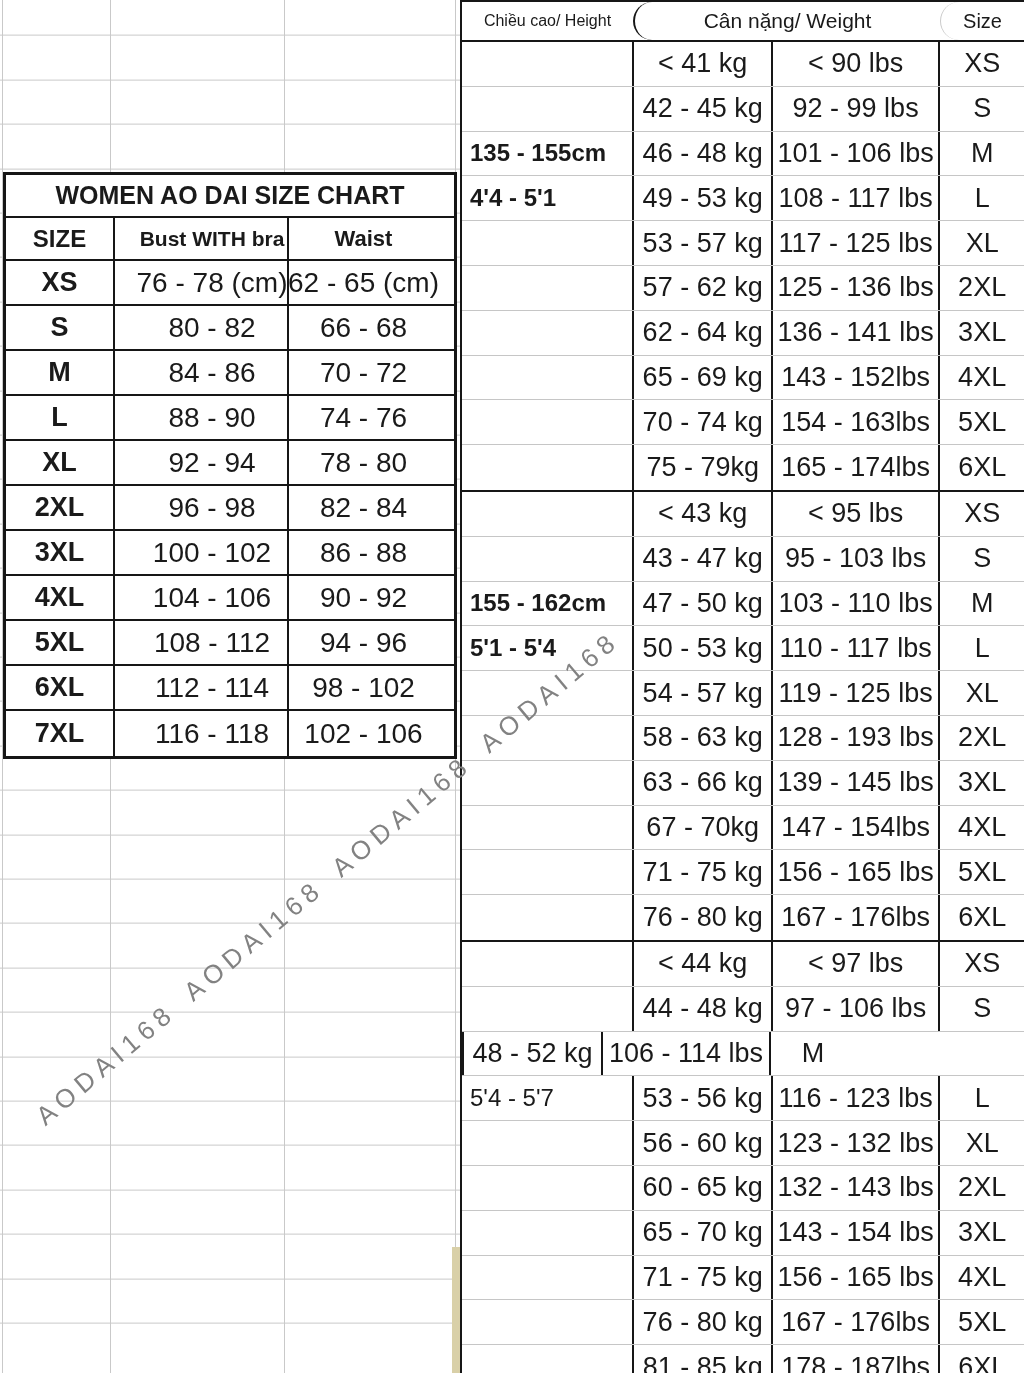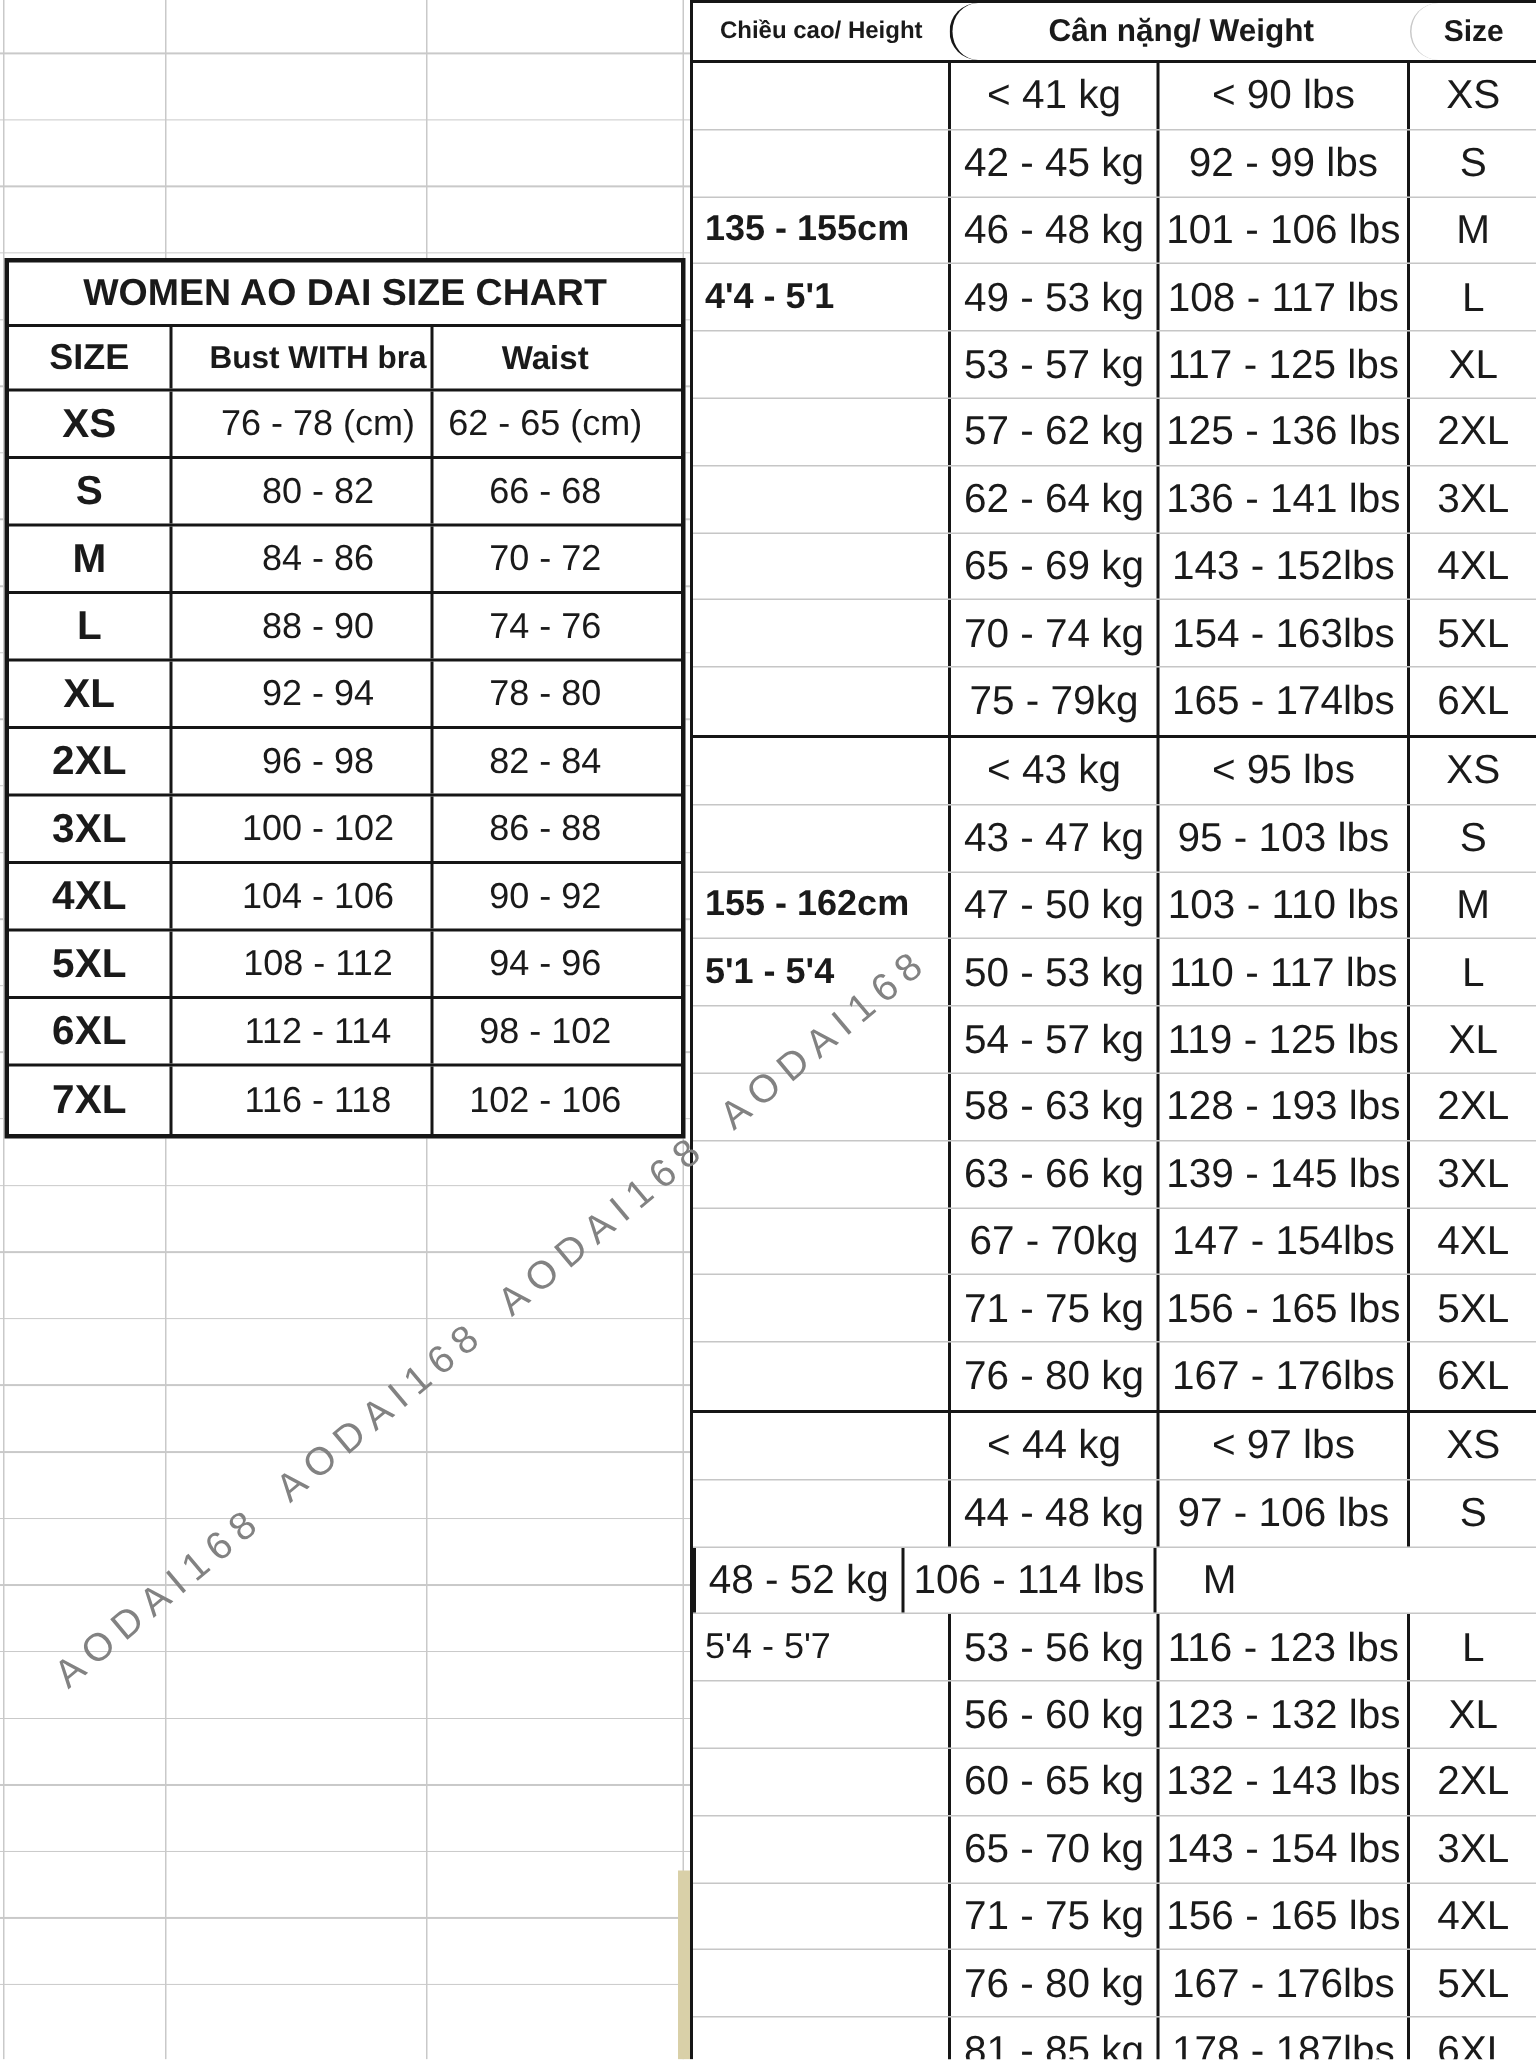--- a/index.html
+++ b/index.html
@@ -14,42 +14,42 @@
 
   
   #left-table{position:absolute;left:3px;top:172px;width:454px;background:#fff;
     border:3px solid #161616;box-sizing:border-box;z-index:2;}
   #lt-title{height:41px;line-height:41px;text-align:center;font-weight:bold;font-size:25px;
     border-bottom:2px solid #161616;white-space:nowrap;overflow:hidden;}
   .lt-row{display:flex;height:45px;border-bottom:2px solid #161616;box-sizing:border-box;}
   .lt-row:last-child{border-bottom:none;}
   #lt-header{height:43px;}
   .lt-cell{display:flex;align-items:center;justify-content:center;box-sizing:border-box;
-    white-space:nowrap;overflow:hidden;font-size:24px;}
+    white-space:nowrap;overflow:hidden;font-size:28px;}
   .lt-c1{width:107px;}
   .lt-c2{width:174px;border-left:2px solid #161616;padding-left:22px;}
   .lt-c3{width:151px;border-left:2px solid #161616;}
   #lt-header .lt-c1{font-weight:bold;font-size:24px;}
   #lt-header .lt-c2{font-weight:bold;font-size:21px;}
   #lt-header .lt-c3{font-weight:bold;font-size:22px;}
   .lt-size{font-weight:bold;font-size:27px;}
 
   
   #right-table{position:absolute;left:460px;top:0;width:564px;height:1373px;background:#fff;
     border-left:2px solid #161616;border-top:2px solid #161616;box-sizing:border-box;z-index:2;}
   #rt-header{display:flex;height:40px;border-bottom:2px solid #161616;box-sizing:border-box;}
   .rt-hcell{display:flex;align-items:center;justify-content:center;box-sizing:border-box;
-    white-space:nowrap;overflow:hidden;font-weight:bold;border-radius:19px;}
+    white-space:nowrap;overflow:hidden;font-weight:normal;border-radius:19px;}
   #rt-h-height{width:171px;font-size:16px;}
   #rt-h-weight{width:307px;font-size:21px;border-left:2px solid #161616;}
   #rt-h-size{width:84px;font-size:20px;border-left:1px solid #c9c9c9;}
   .rt-section{border-bottom:2px solid #161616;box-sizing:border-box;}
   .rt-section:last-child{border-bottom:none;}
   .rt-row{display:flex;height:44.8px;box-sizing:border-box;border-bottom:1px solid #c6c6c6;}
-  .rt-section .rt-row:last-child{border-bottom:none;}
+  .rt-section .rt-row:last-child{border-bottom:none;justify-content:flex-end;}
   .rt-cell{display:flex;align-items:center;box-sizing:border-box;white-space:nowrap;
     overflow:hidden;font-size:27px;}
   .rt-height{width:171px;justify-content:flex-start;padding-left:8px;font-size:24px;}
   .rt-height.bold{font-weight:bold;}
   .rt-kg{width:139px;justify-content:center;border-left:2px solid #161616;}
   .rt-lbs{width:168px;justify-content:center;border-left:2px solid #161616;}
   .rt-size{width:86px;justify-content:center;border-left:2px solid #161616;}
 
   
   #watermark{position:absolute;left:30px;top:1108px;z-index:3;transform:rotate(-40deg);

